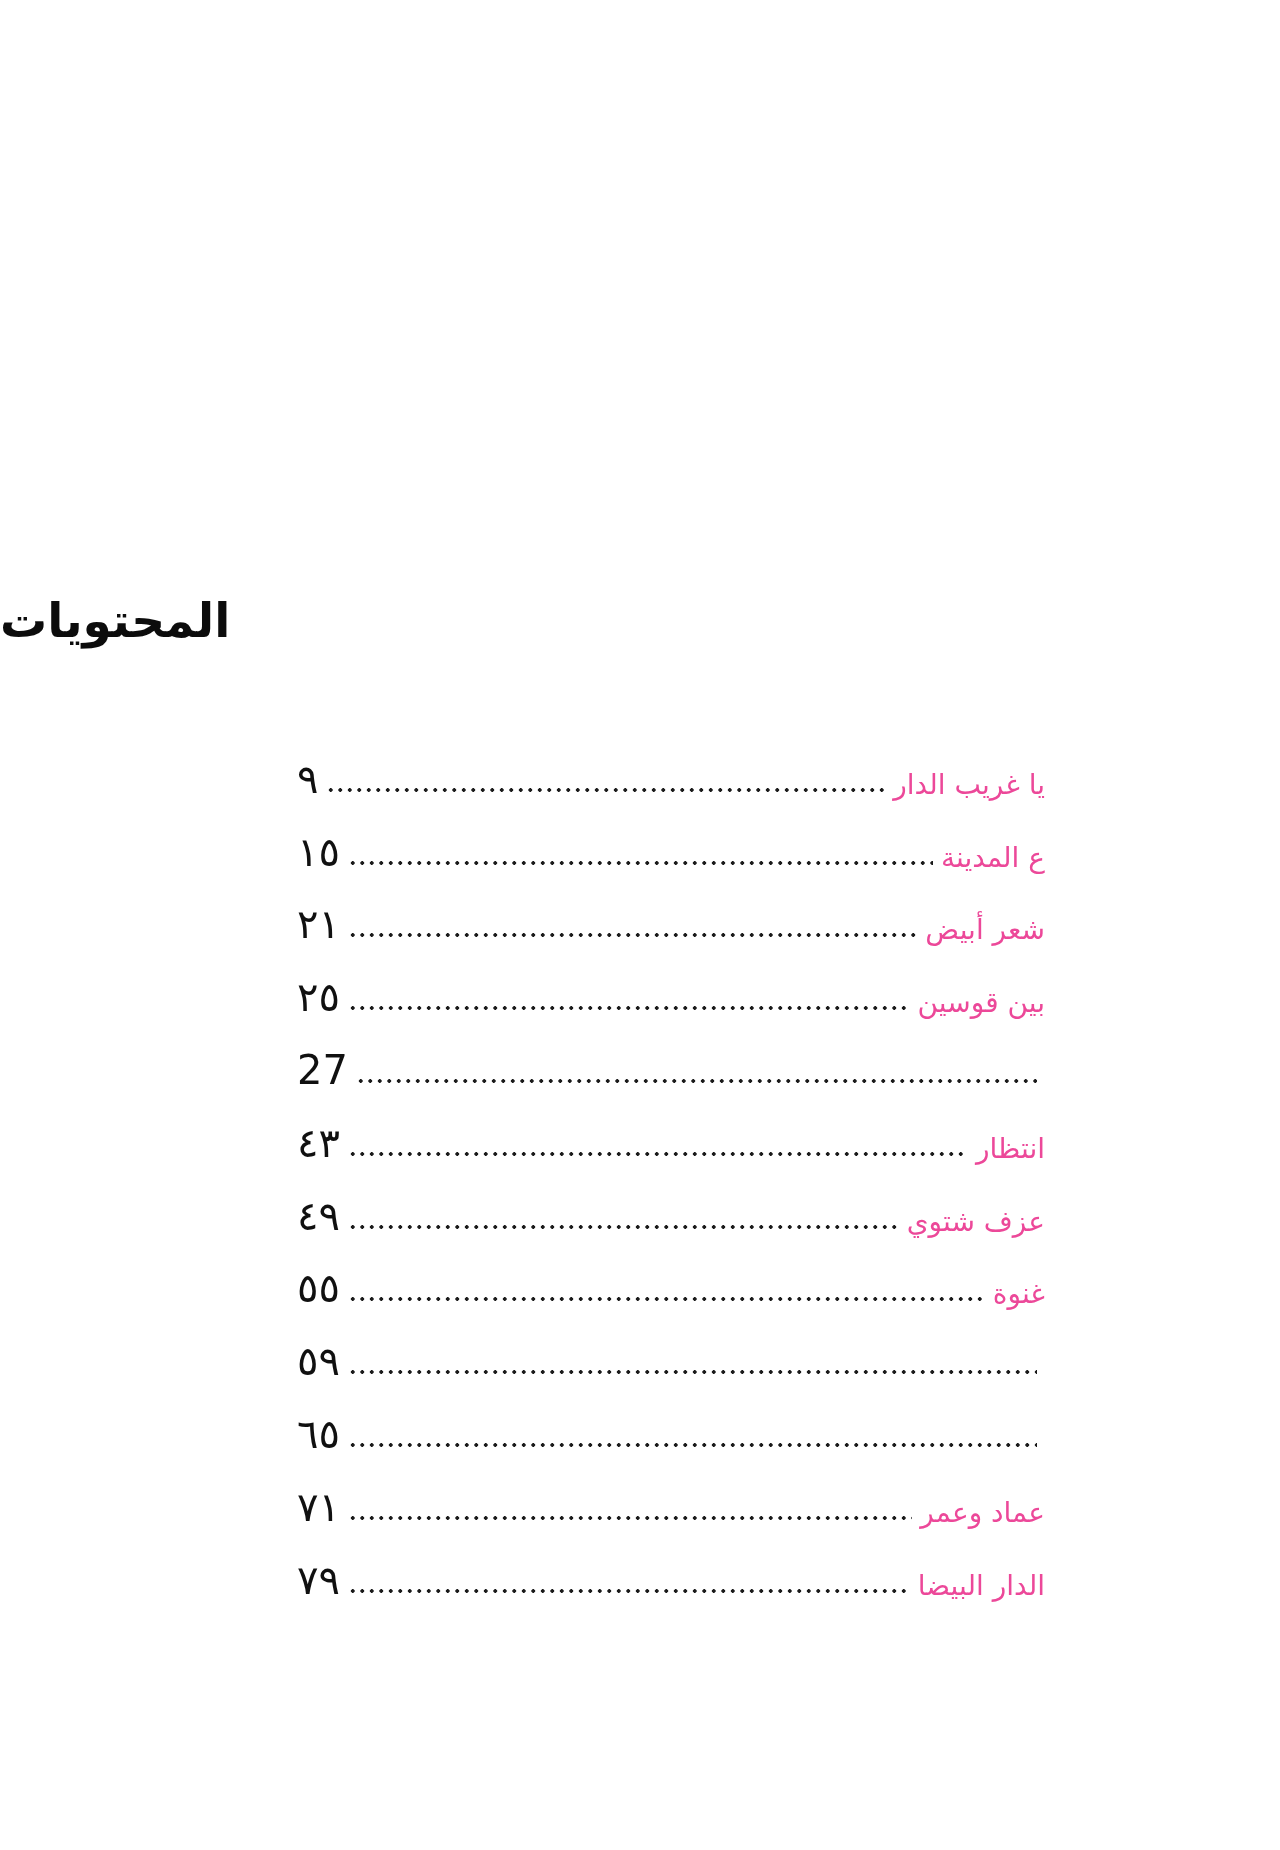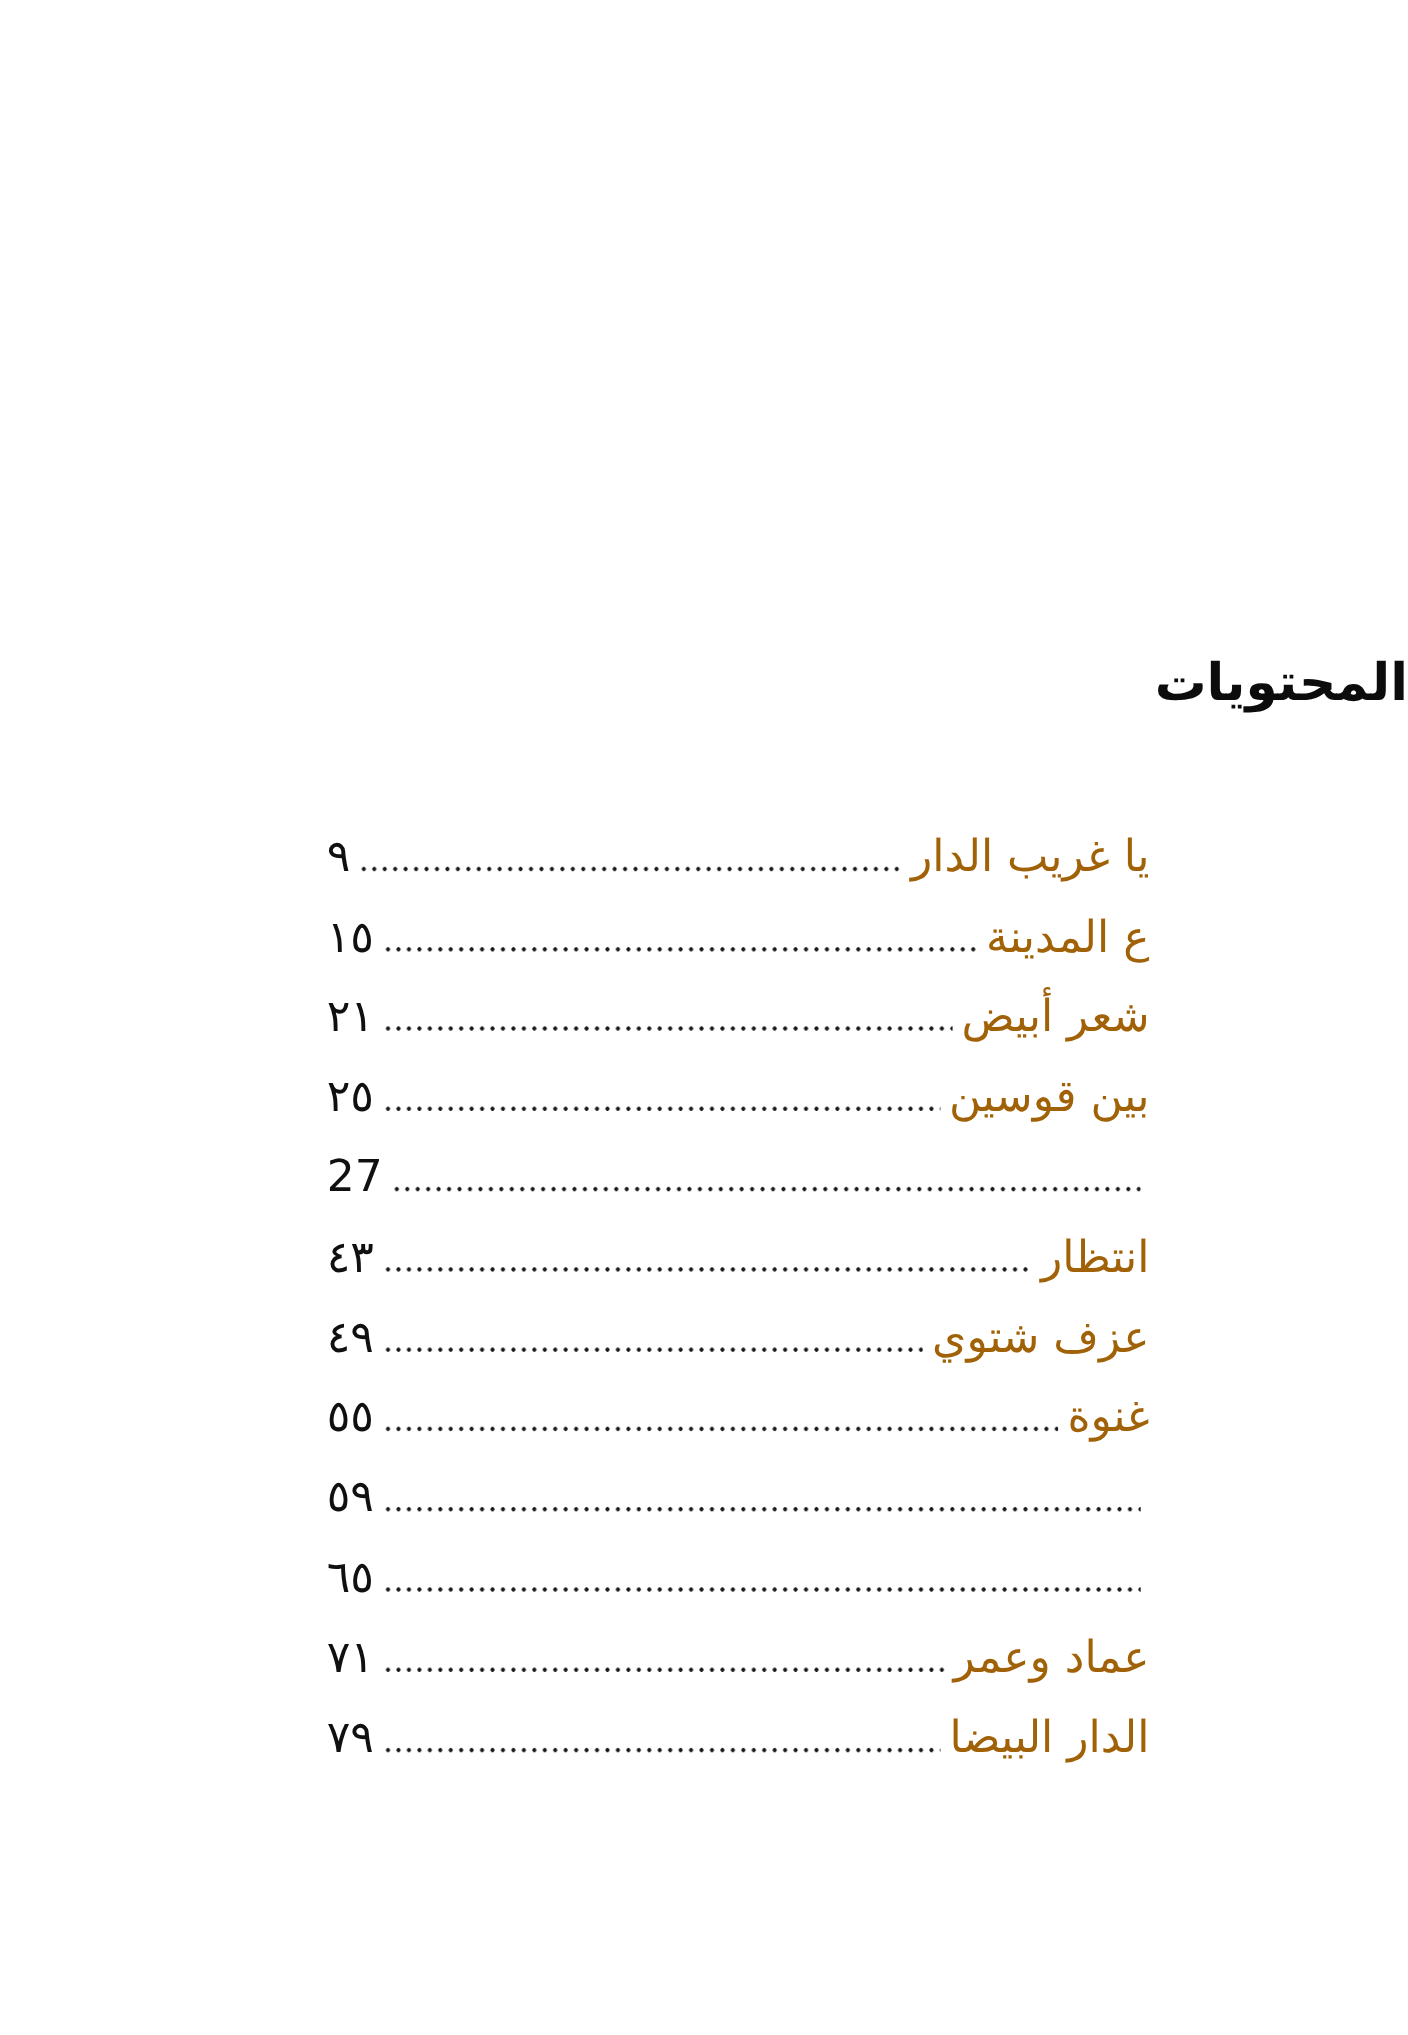--- a/index.html
+++ b/index.html
@@ -19,45 +19,45 @@
     position: absolute;
     inset: 0;
     background: #ffffff;
   }
   .page-title {
     position: absolute;
     top: 592px;
     left: 0;
     width: 100%;
     margin: 0;
-    text-align: right;
+    text-align: left;
     direction: rtl;
     font-size: 47px;
     font-weight: bold;
     line-height: 1.25;
     color: #0c0c0c;
     letter-spacing: 0;
   }
   .toc {
     position: absolute;
     top: 726px;
     left: 297px;
     width: 748px;
   }
   .toc-row {
     height: 72.8px;
     display: flex;
     direction: rtl;
     align-items: flex-end;
   }
   .toc-label {
-    font-size: 40px;
+    font-size: 28px;
     line-height: 1;
     white-space: nowrap;
-    color: #a16207;
+    color: #ec4899;
   }
   .toc-dots {
     flex: 1 1 auto;
     height: 4px;
     margin: 0 8px 7px 8px;
     background-image: radial-gradient(circle, #1a1a1a 1.6px, transparent 2.1px);
     background-size: 9.5px 4px;
     background-repeat: repeat-x;
     background-position: left center;
   }

